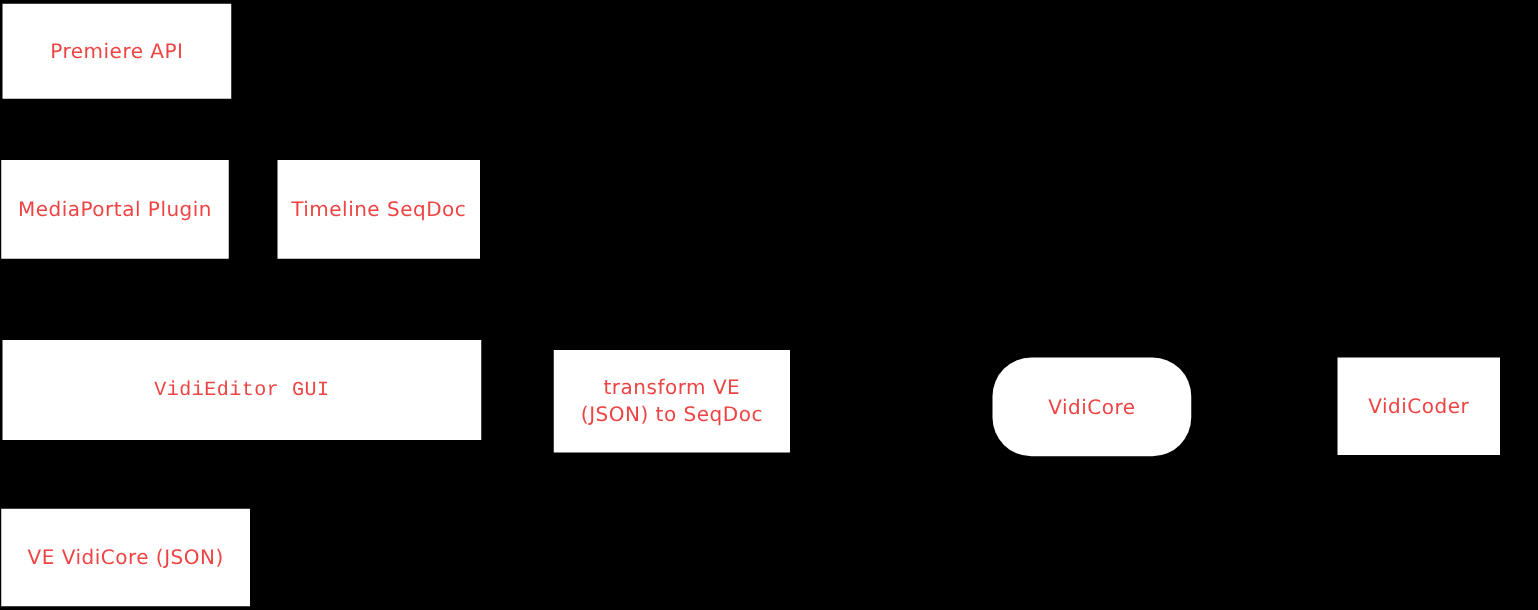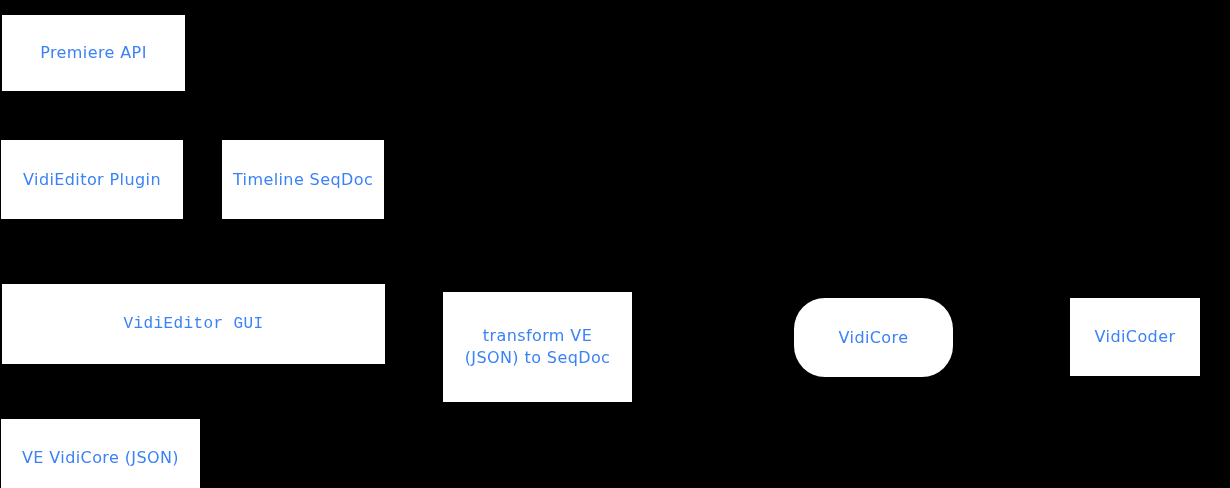--- a/index.html
+++ b/index.html
@@ -15,51 +15,50 @@
   }
   .canvas {
     position: relative;
     width: 1230px;
     height: 488px;
     background: #000000;
   }
   .node {
     position: absolute;
     background: #ffffff;
-    color: #3b82f6;
+    color: #ef4444;
     display: flex;
     align-items: center;
     justify-content: center;
     text-align: center;
     font-size: 16px;
     line-height: 22px;
     letter-spacing: 0.4px;
     white-space: pre-line;
     box-sizing: border-box;
     padding: 2px 6px;
-    margin-top: 12px;
   }
   
   .n-premiere-api      { left: 2px;    top: 3px;   width: 183px; height: 76px; }
   .n-mediaportal-plugin{ left: 1px;    top: 128px; width: 182px; height: 79px; }
   .n-timeline-player   { left: 222px;  top: 128px; width: 162px; height: 79px; }
   .n-vidieditor-gui    { left: 2px;    top: 272px; width: 383px; height: 80px; font-family: Liberation Mono, monospace; }
-  .n-transform-ve      { left: 443px;  top: 280px; width: 189px; height: 110px; }
+  .n-transform-ve      { left: 443px;  top: 280px; width: 189px; height: 82px; }
   .n-vidicore          { left: 794px;  top: 286px; width: 159px; height: 79px; border-radius: 31px; }
   .n-vidicoder         { left: 1070px; top: 286px; width: 130px; height: 78px; text-align: center; }
   .n-ve-timeline       { left: 1px;    top: 407px; width: 199px; height: 78px; }
 </style>
 </head>
 <body>
 
 <div class="canvas">
 
   <div class="node n-premiere-api">Premiere API</div>
 
-  <div class="node n-mediaportal-plugin">VidiEditor Plugin</div>
+  <div class="node n-mediaportal-plugin">MediaPortal Plugin</div>
 
   <div class="node n-timeline-player">Timeline SeqDoc</div>
 
   <div class="node n-vidieditor-gui">VidiEditor GUI</div>
 
   <div class="node n-transform-ve">transform VE
 (JSON) to SeqDoc</div>
 
   <div class="node n-vidicore">VidiCore</div>
 

